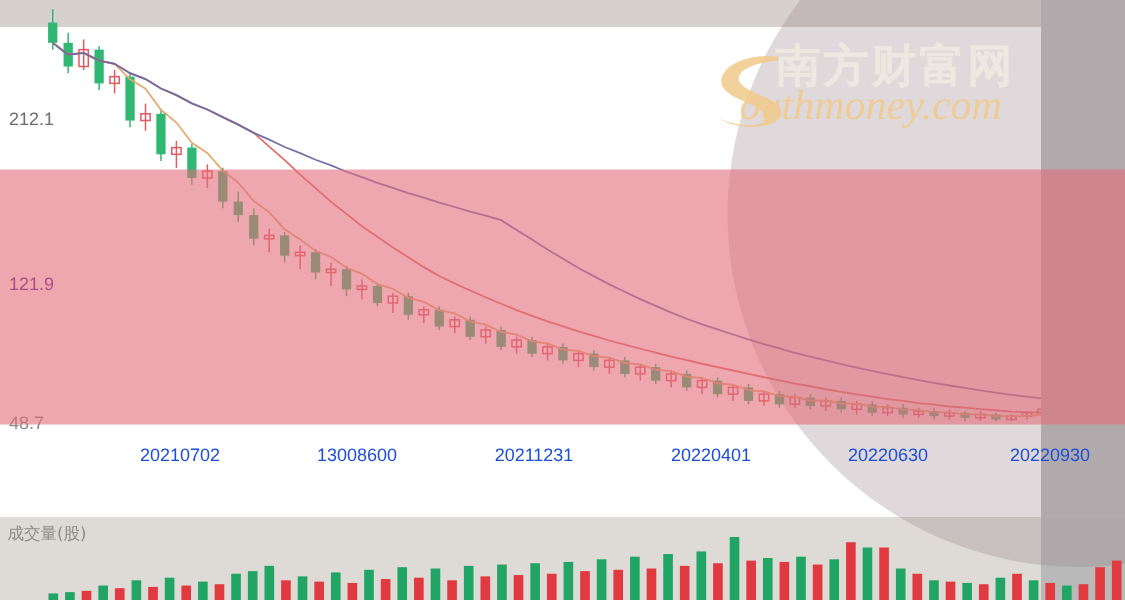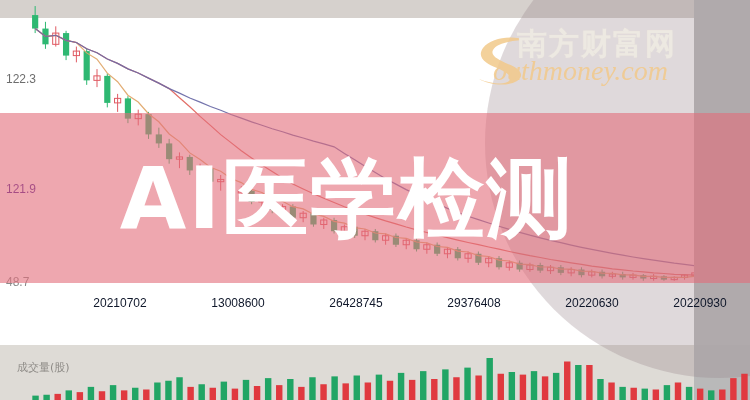--- a/index.html
+++ b/index.html
@@ -37,23 +37,23 @@
     display:flex;align-items:center;justify-content:center;
     color:#ffffff;font-weight:bold;font-size:86px;letter-spacing:2px;
     font-family:"DejaVu Sans","Liberation Sans",sans-serif;
     line-height:1;
   }
 
   
   .ylab{position:absolute;left:6px;color:#6d6d6d;font-size:12px;}
   .ylab.on-pink{color:#4c1d95;}
   .xaxis{position:absolute;left:0;top:296px;width:694px;height:22px;}
-  .xlab{position:absolute;top:0;color:#0f172a;font-size:12px;transform:translateX(-50%);white-space:nowrap;}
-  .vol-label{position:absolute;left:5px;top:360px;color:#8d8a86;font-size:11px;
-             font-family:"DejaVu Sans","Liberation Sans",sans-serif;margin-left:12px;}
+  .xlab{position:absolute;top:0;color:#1d4ed8;font-size:12px;transform:translateX(-50%);white-space:nowrap;}
+  .vol-label{position:absolute;left:5px;top:348px;color:#8d8a86;font-size:11px;
+             font-family:"DejaVu Sans","Liberation Sans",sans-serif;}
 
   
   .wm{position:absolute;left:465px;top:22px;width:225px;height:72px;opacity:.85;}
   .wm .cn{
     position:absolute;left:52px;top:2px;font-size:30px;font-weight:bold;color:#f0ece4;
     font-family:"DejaVu Sans","Liberation Sans",sans-serif;letter-spacing:2px;
     text-shadow:0 0 1px #e9e3d7;
   }
   .wm .en{
     position:absolute;left:28px;top:33px;font-size:28px;color:#f2c98a;
@@ -209,32 +209,31 @@
         <line x1="694.8461538461539" x2="694.8461538461539" y1="271.7676095396561" y2="277.39711591791456" stroke="#e05a63" stroke-width="1"></line>
         <rect x="691.7538461538462" y="272.8935108153078" width="6.184615384615385" height="2.251802551303399" fill="none" stroke="#e05a63" stroke-width="1"></rect>
         <path d="M35.2,28.6 L45.5,36.5 L55.8,35.3 L66.1,40.4 L76.4,42.5 L86.7,52.9 L97.0,59.2 L107.3,73.2 L117.6,81.7 L127.9,95.2 L138.2,102.0 L148.5,113.7 L158.8,121.8 L169.2,134.0 L179.5,141.6 L189.8,152.9 L200.1,159.6 L210.4,167.3 L220.7,171.3 L231.0,178.5 L241.3,182.6 L251.6,189.4 L261.9,192.5 L272.2,198.6 L282.5,201.3 L292.8,206.7 L303.2,208.9 L313.5,214.3 L323.8,216.4 L334.1,221.3 L344.4,223.1 L354.7,227.6 L365.0,229.0 L375.3,233.0 L385.6,233.9 L395.9,237.5 L406.2,238.4 L416.5,242.0 L426.8,242.9 L437.2,246.5 L447.5,247.4 L457.8,251.1 L468.1,252.0 L478.4,255.6 L488.7,256.5 L499.0,260.1 L509.3,261.0 L519.6,264.1 L529.9,264.6 L540.2,267.0 L550.5,267.0 L560.8,269.1 L571.2,269.1 L581.5,271.1 L591.8,271.3 L602.1,273.1 L612.4,273.3 L622.7,274.9 L633.0,274.9 L643.3,276.3 L653.6,276.3 L663.9,277.4 L674.2,277.4 L684.5,277.4 L694.8,276.3" fill="none" stroke="#e0a86b" stroke-width="1.2" opacity=".95"></path>
         <path d="M35.2,28.6 L45.5,36.5 L55.8,35.3 L66.1,40.4 L76.4,42.5 L86.7,48.8 L97.0,52.7 L107.3,59.0 L117.6,63.4 L127.9,68.9 L138.2,73.0 L148.5,78.1 L158.8,83.1 L169.2,88.6 L179.5,97.7 L189.8,106.7 L200.1,116.4 L210.4,125.4 L220.7,134.6 L231.0,142.6 L241.3,150.8 L251.6,157.9 L261.9,165.0 L272.2,171.5 L282.5,178.1 L292.8,184.0 L303.2,189.0 L313.5,193.7 L323.8,198.2 L334.1,202.5 L344.4,206.7 L354.7,210.6 L365.0,214.3 L375.3,217.6 L385.6,220.9 L395.9,223.9 L406.2,227.0 L416.5,229.8 L426.8,232.5 L437.2,235.1 L447.5,237.7 L457.8,240.1 L468.1,242.5 L478.4,244.7 L488.7,247.0 L499.0,249.2 L509.3,251.5 L519.6,253.6 L529.9,255.7 L540.2,257.5 L550.5,259.5 L560.8,261.2 L571.2,262.9 L581.5,264.4 L591.8,266.1 L602.1,267.3 L612.4,268.8 L622.7,269.8 L633.0,271.0 L643.3,271.8 L653.6,272.8 L663.9,273.5 L674.2,274.4 L684.5,274.7 L694.8,275.1" fill="none" stroke="#e0665f" stroke-width="1.2" opacity=".95"></path>
         <path d="M35.2,28.6 L45.5,36.5 L55.8,35.3 L66.1,40.4 L76.4,42.5 L86.7,48.8 L97.0,52.7 L107.3,59.0 L117.6,63.4 L127.9,68.9 L138.2,73.0 L148.5,78.1 L158.8,83.1 L169.2,88.6 L179.5,93.1 L189.8,98.0 L200.1,102.1 L210.4,106.5 L220.7,110.3 L231.0,114.5 L241.3,118.1 L251.6,121.9 L261.9,125.2 L272.2,128.7 L282.5,131.8 L292.8,135.1 L303.2,138.0 L313.5,141.1 L323.8,143.8 L334.1,146.8 L344.4,153.4 L354.7,159.7 L365.0,166.3 L375.3,172.5 L385.6,178.7 L395.9,184.1 L406.2,189.6 L416.5,194.5 L426.8,199.4 L437.2,203.9 L447.5,208.4 L457.8,212.5 L468.1,216.2 L478.4,219.6 L488.7,223.0 L499.0,226.2 L509.3,229.4 L519.6,232.3 L529.9,235.2 L540.2,237.8 L550.5,240.3 L560.8,242.7 L571.2,245.1 L581.5,247.3 L591.8,249.4 L602.1,251.4 L612.4,253.4 L622.7,255.2 L633.0,257.0 L643.3,258.6 L653.6,260.2 L663.9,261.7 L674.2,263.2 L684.5,264.4 L694.8,265.7" fill="none" stroke="#6b6ba8" stroke-width="1.2" opacity=".95"></path>
       </svg>
   </div>
 
   <div class="blob"></div>
 
-  <div class="ylab" style="top:72px;">122.3</div>
+  <div class="ylab" style="top:72px;">212.1</div>
   <div class="ylab on-pink" style="top:182px;">121.9</div>
   <div class="ylab" style="top:275px;color:#8a8a8a;">48.7</div>
 
   <div class="pink-band"></div>
-  <div class="headline">AI医学检测</div>
 
   <div class="xaxis">
     <div class="xlab" style="left:120px;">20210702</div>
     <div class="xlab" style="left:238px;">13008600</div>
-    <div class="xlab" style="left:356px;">26428745</div>
-    <div class="xlab" style="left:474px;">29376408</div>
+    <div class="xlab" style="left:356px;">20211231</div>
+    <div class="xlab" style="left:474px;">20220401</div>
     <div class="xlab" style="left:592px;">20220630</div>
     <div class="xlab" style="left:700px;text-align:center;">20220930</div>
   </div>
 
   <div class="vol-label">成交量(股)</div>
   <div class="vol" style="position:absolute;left:0;top:355px;width:750px;height:45px;">
     <svg id="vol-svg" width="750" height="45" viewBox="0 0 750 45">
         <rect x="32.32615384615385" y="40.625" width="6.424615384615384" height="4.375" fill="#21a565"></rect>
         <rect x="43.403076923076924" y="39.75" width="6.424615384615384" height="5.25" fill="#21a565"></rect>
         <rect x="54.480000000000004" y="38.875" width="6.424615384615384" height="6.125" fill="#e0393f"></rect>

